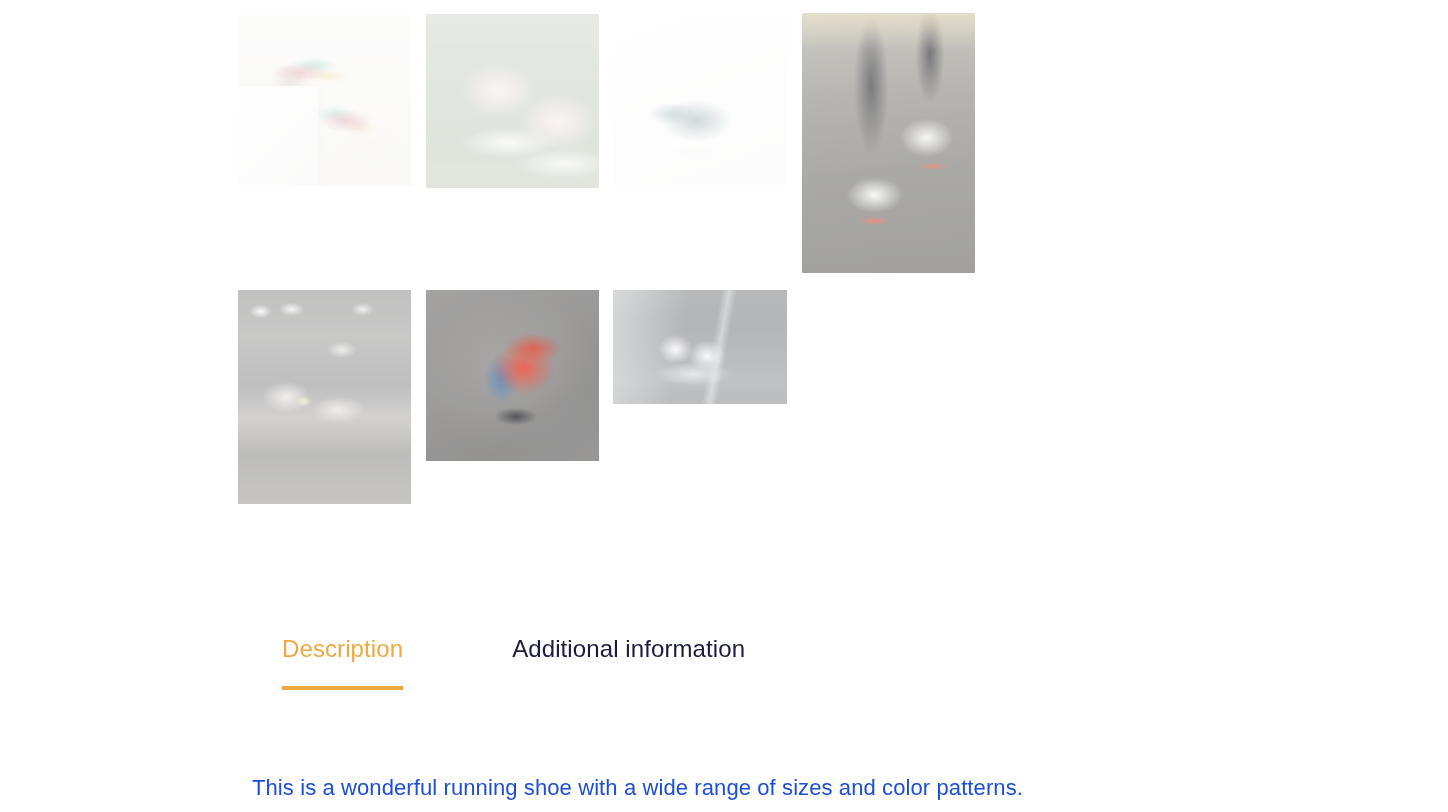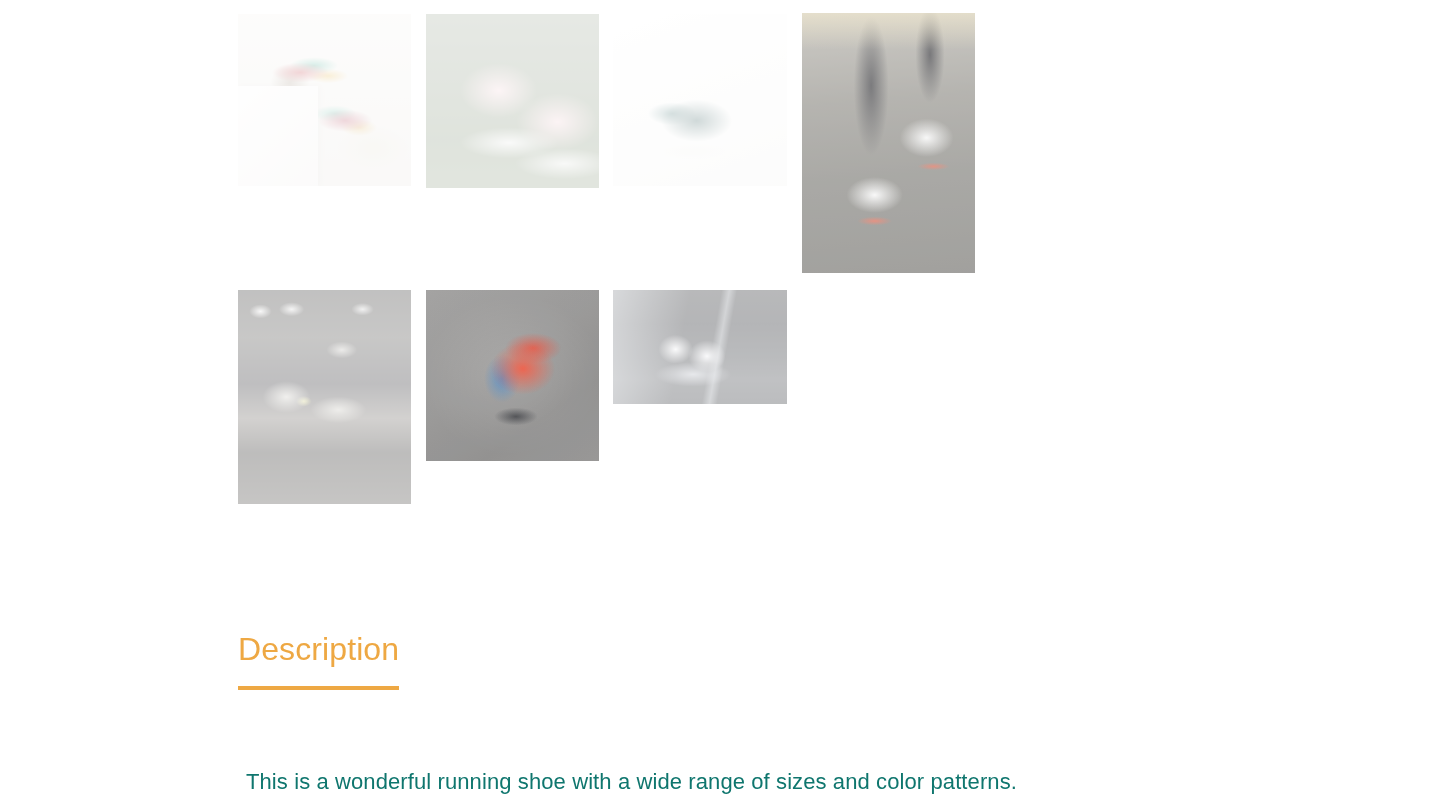--- a/index.html
+++ b/index.html
@@ -145,26 +145,27 @@
     left: 238px;
     top: 634px;
     width: 1000px;
     height: 54px;
   }
   .tab {
     position: relative;
     float: left;
     margin-right: 65px;
     padding: 0 0 26px 0;
-    font-size: 32px;
+    font-size: 24px;
     line-height: 30px;
     color: #1b1b3f;
     letter-spacing: 0.1px;
     cursor: pointer;
     white-space: nowrap;
+    margin-left: 44px;
   }
   .tab.is-active {
     color: #eea843;
   }
   .tab.is-active::after {
     content: "";
     position: absolute;
     left: 0;
     bottom: 0;
     width: 100%;
@@ -173,24 +174,24 @@
   }
 
   
   #tab-panel {
     position: absolute;
     left: 238px;
     top: 758px;
     width: 1100px;
   }
   #description-text {
-    margin: 8px;
+    margin: 14px;
     font-size: 22px;
     line-height: 32px;
-    color: #0f766e;
+    color: #1d4ed8;
     letter-spacing: 0.1px;
   }
 </style>
 </head>
 <body>
 
 <div id="product-gallery">
     <div class="gallery-item fade-heavy" title="Multicolor ribbon sneakers displayed on a white pedestal" style="left: 238px; top: 14px; width: 173px; height: 172px;">
       <div class="photo art-ribbon"></div>
       <div class="wash"></div>
@@ -216,17 +217,18 @@
       <div class="wash"></div>
     </div>
     <div class="gallery-item fade-mid" title="White sneakers splashing through water" style="left: 613px; top: 290px; width: 174px; height: 114px;">
       <div class="photo art-splash"></div>
       <div class="wash"></div>
     </div>
   </div>
 
 <div id="product-tabs">
     <div class="tab is-active"><span>Description</span></div>
+    <div class="tab"><span>Additional information</span></div>
   </div>
 
 <div id="tab-panel">
   <p id="description-text">This is a wonderful running shoe with a wide range of sizes and color patterns.</p>
 </div>
 
 </body></html>

